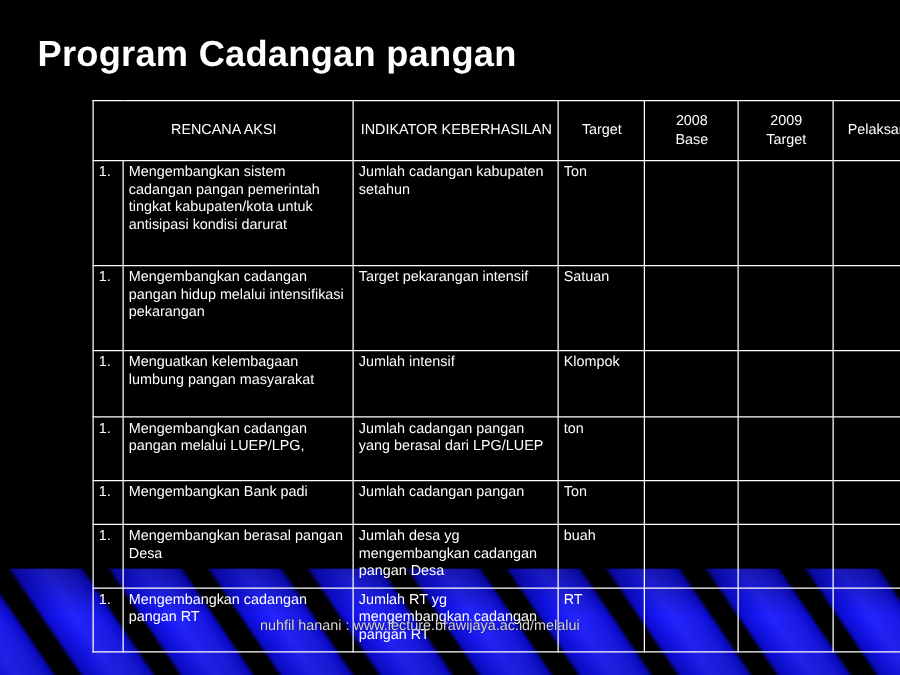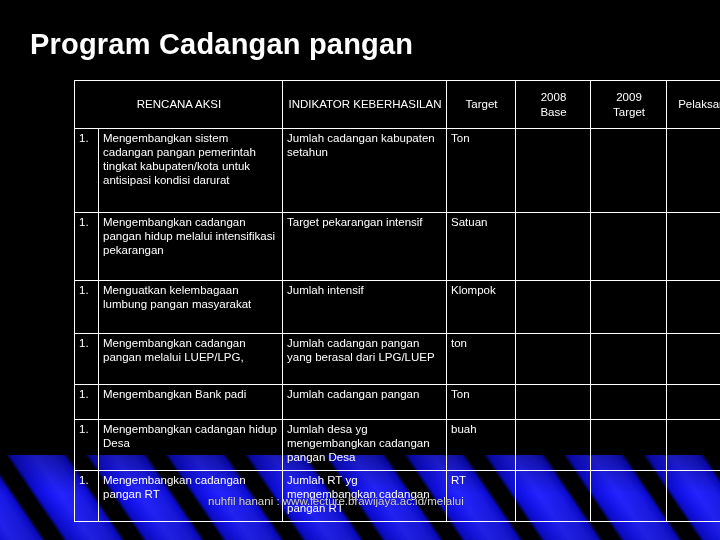--- a/index.html
+++ b/index.html
@@ -228,21 +228,21 @@
           <td class="aksi">Mengembangkan Bank padi</td>
           <td>Jumlah cadangan pangan</td>
           <td>Ton</td>
           <td></td>
           <td></td>
           <td></td>
         </tr>
 
         <tr class="r5">
           <td class="num">1.</td>
-          <td class="aksi">Mengembangkan cadangan hidup Desa</td>
+          <td class="aksi">Mengembangkan berasal pangan Desa</td>
           <td>Jumlah desa yg mengembangkan cadangan pangan Desa</td>
           <td>buah</td>
           <td></td>
           <td></td>
           <td></td>
         </tr>
 
         <tr class="r6">
           <td class="num">1.</td>
           <td class="aksi">Mengembangkan cadangan pangan RT</td>

